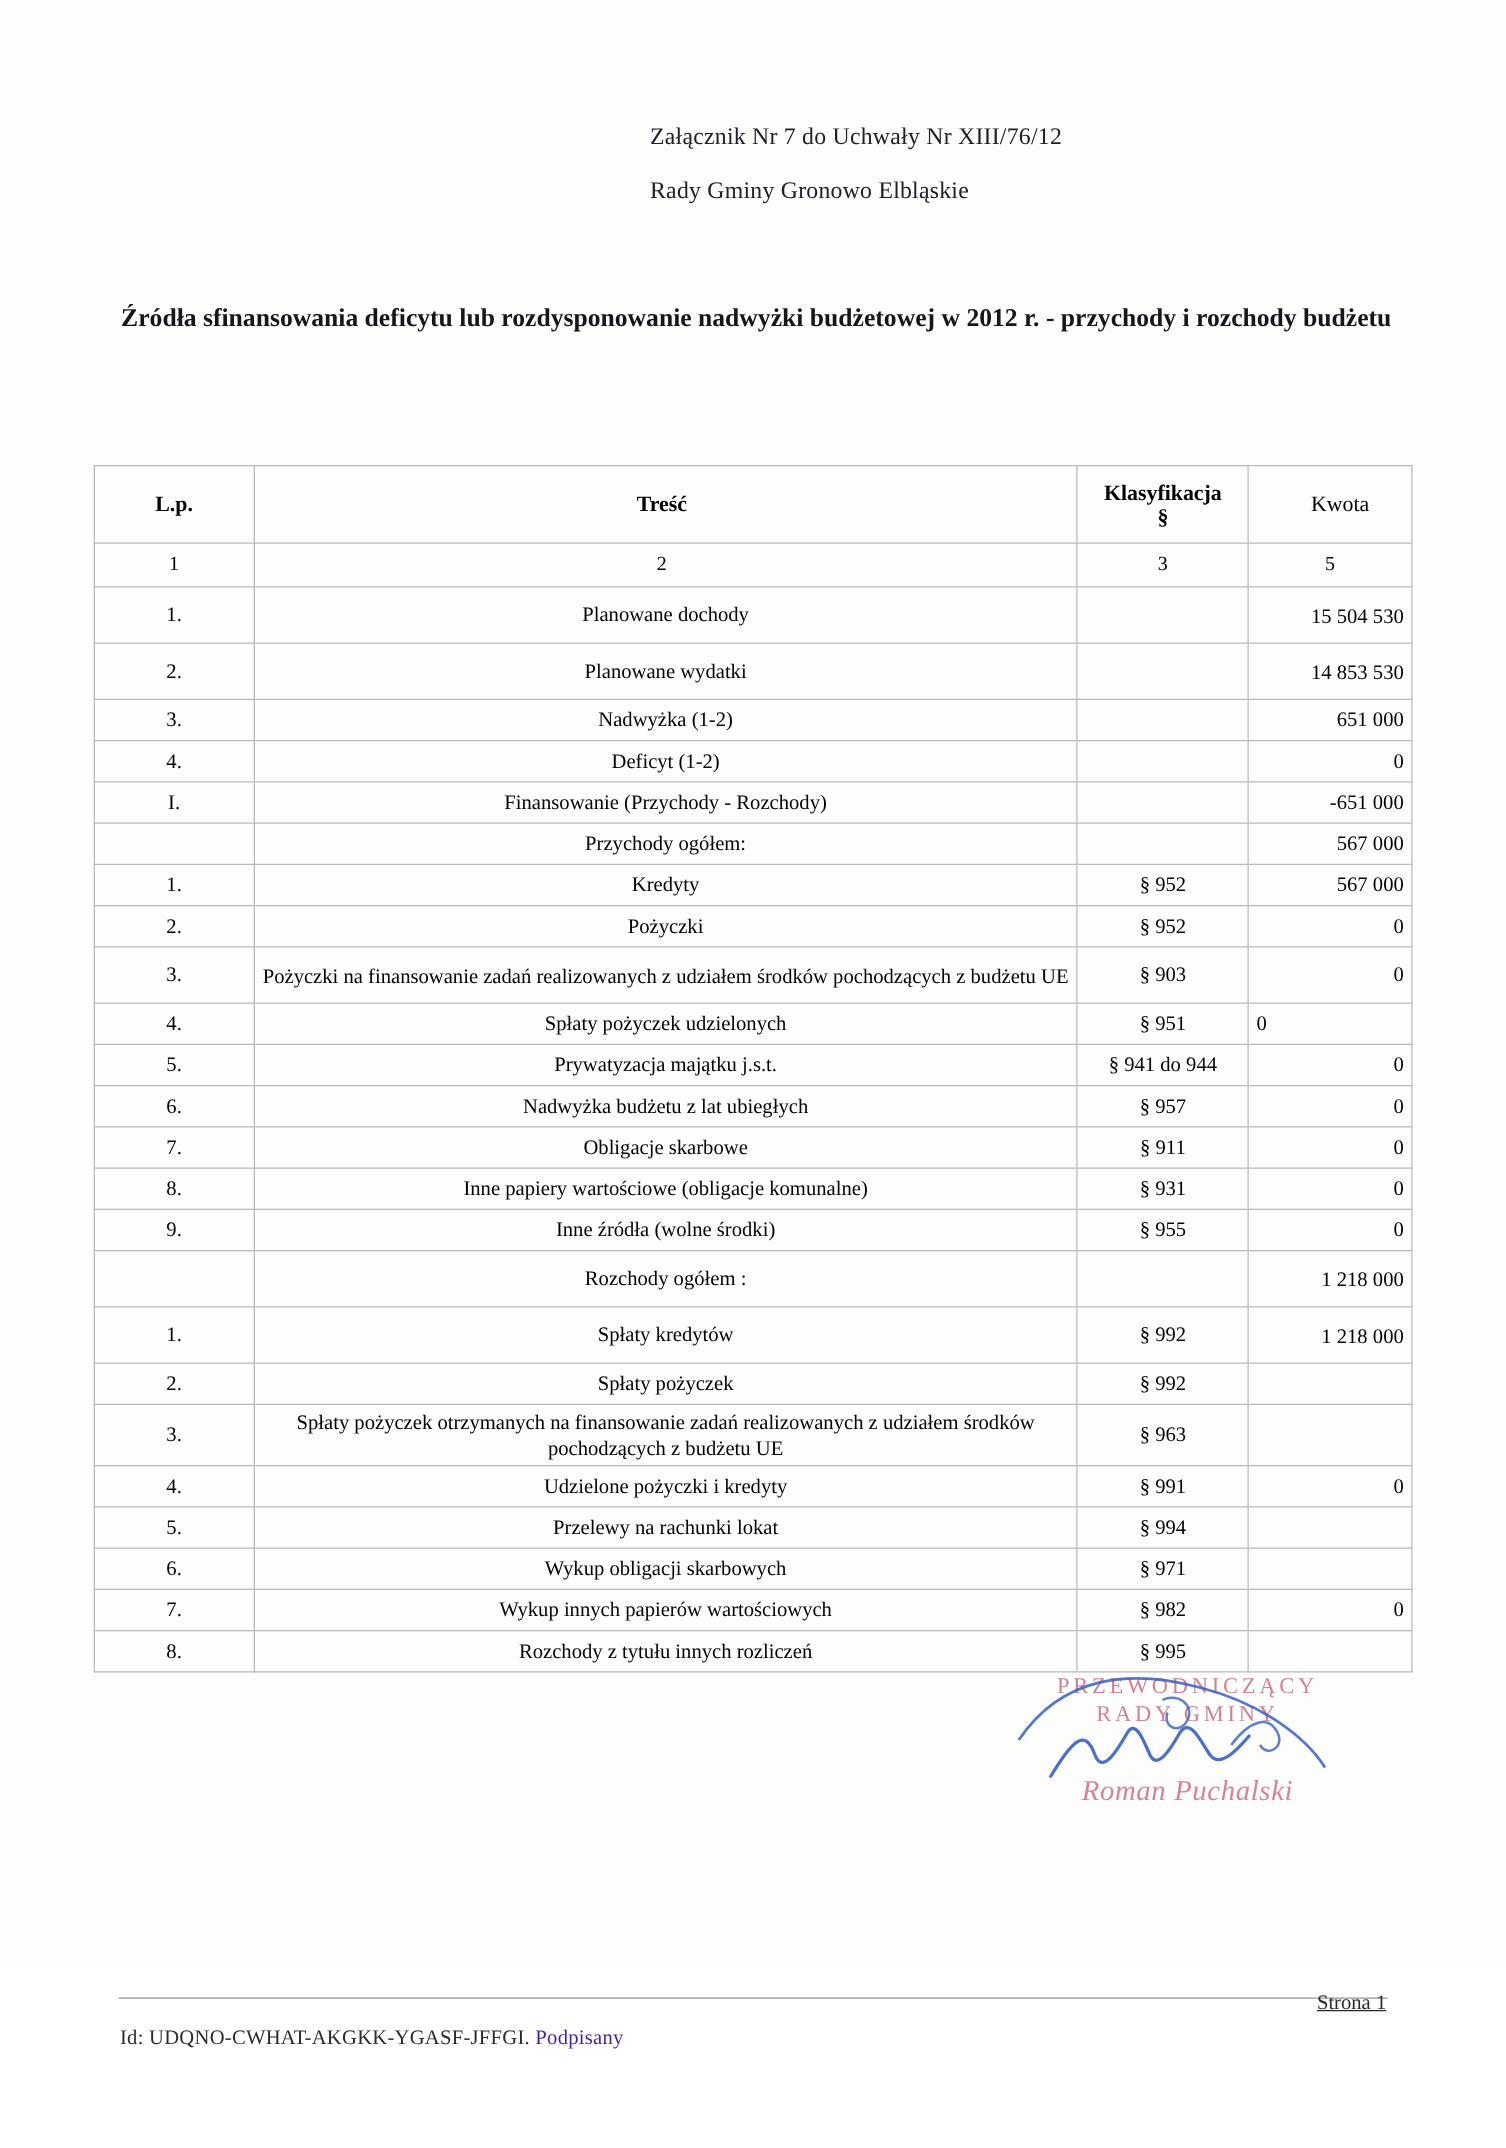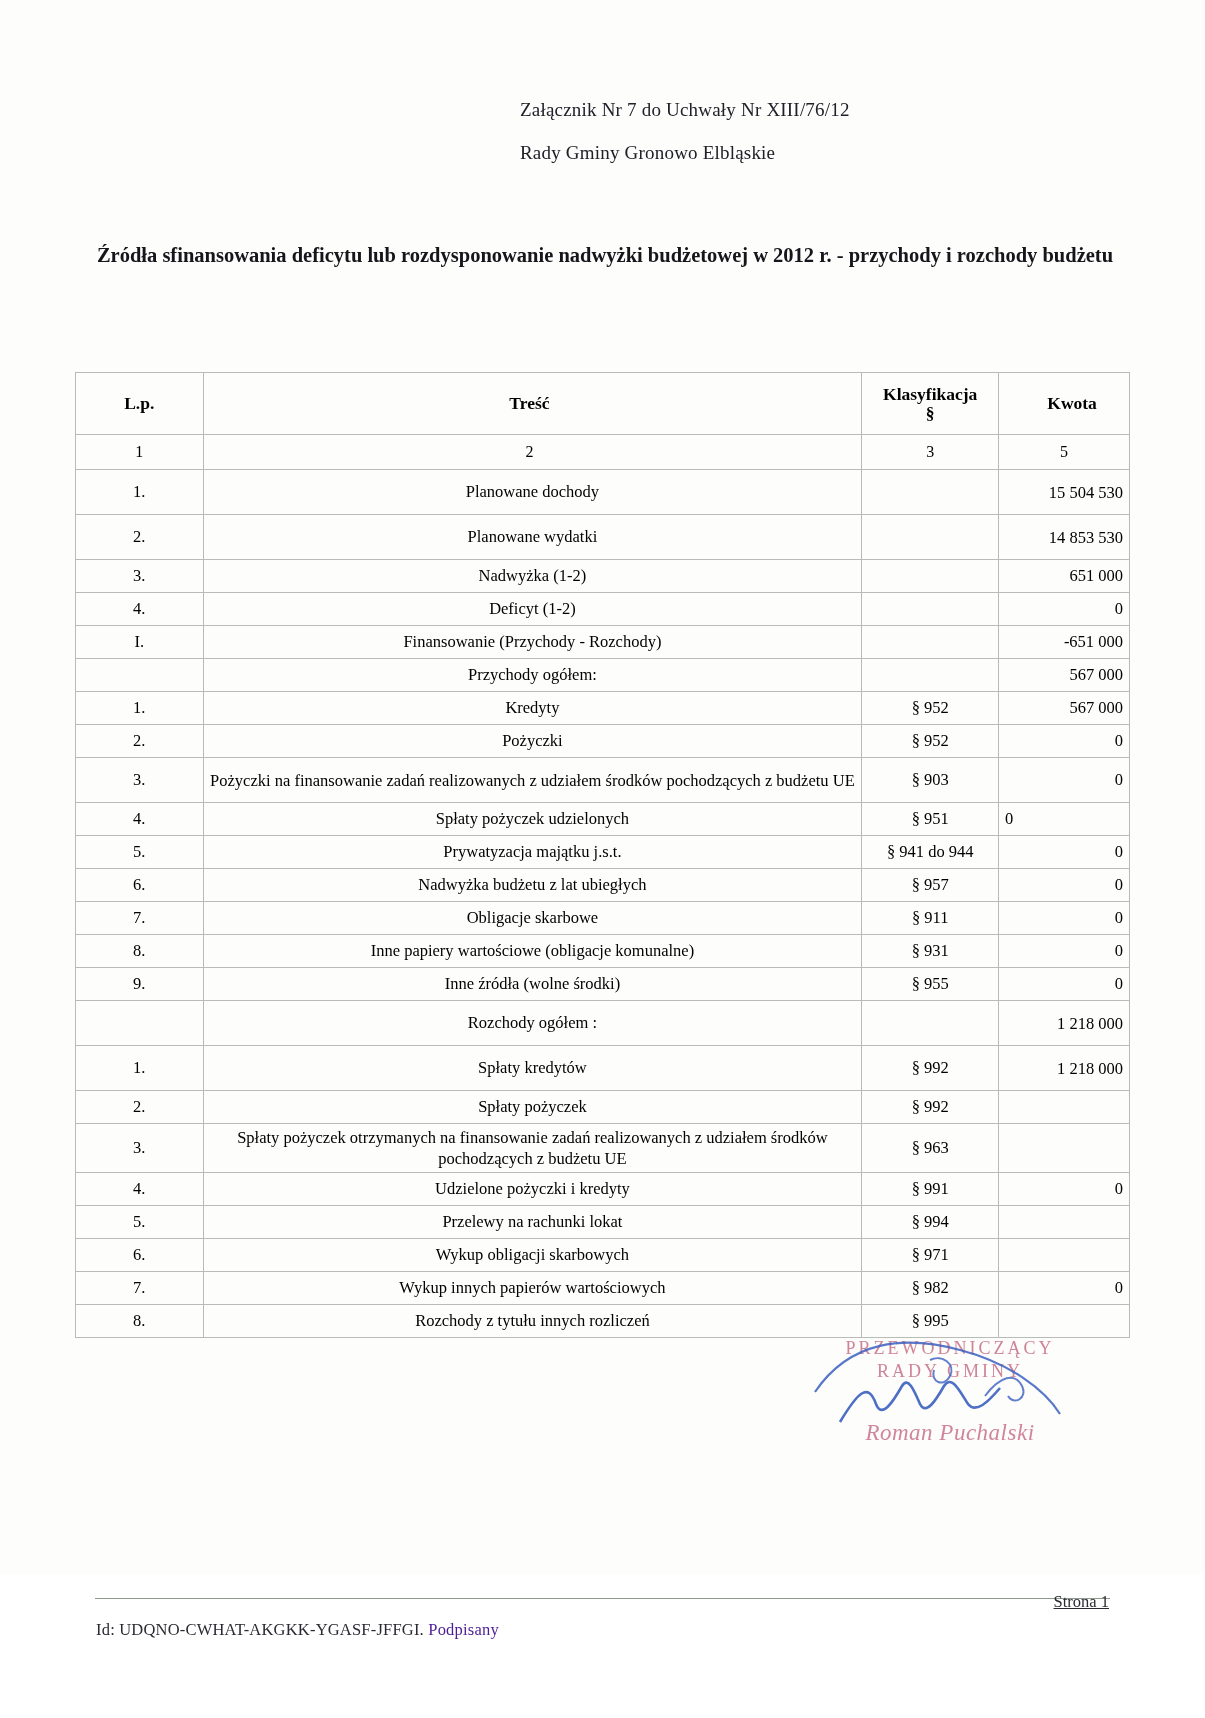--- a/index.html
+++ b/index.html
@@ -70,21 +70,21 @@
   }
   .c-lp    { width: 118px; text-align: center; }
   .c-tresc { width: 668px; text-align: center; padding-left: 16px; }
   .c-klas  { width: 125px; text-align: center; }
   .c-kwota { width: 104px; text-align: right; padding-right: 10px; }
 
   thead td { text-align: center; }
   .hdr-main { height: 62px; font-size: 17.5px; }
   .hdr-main .c-tresc { text-align: center; font-weight: bold; padding-left: 0; }
   .hdr-main .c-klas  { font-weight: bold; line-height: 19px; margin-top: 44px; }
-  .hdr-main .c-kwota { text-align: center; font-weight: bold; padding-left: 22px; }
+  .hdr-main .c-kwota { text-align: center; font-weight: normal; padding-left: 22px; }
   .hdr-main .c-lp    { font-weight: bold; }
   .hdr-num td { height: 28px; font-size: 16px; text-align: center; }
   .hdr-num .c-kwota { text-align: center; }
 
   tbody tr { height: 33px; }
   tr.tall { height: 45px; }
   .bold  { font-weight: bold; }
   .center-span {
     text-align: center;
     font-weight: bold;

